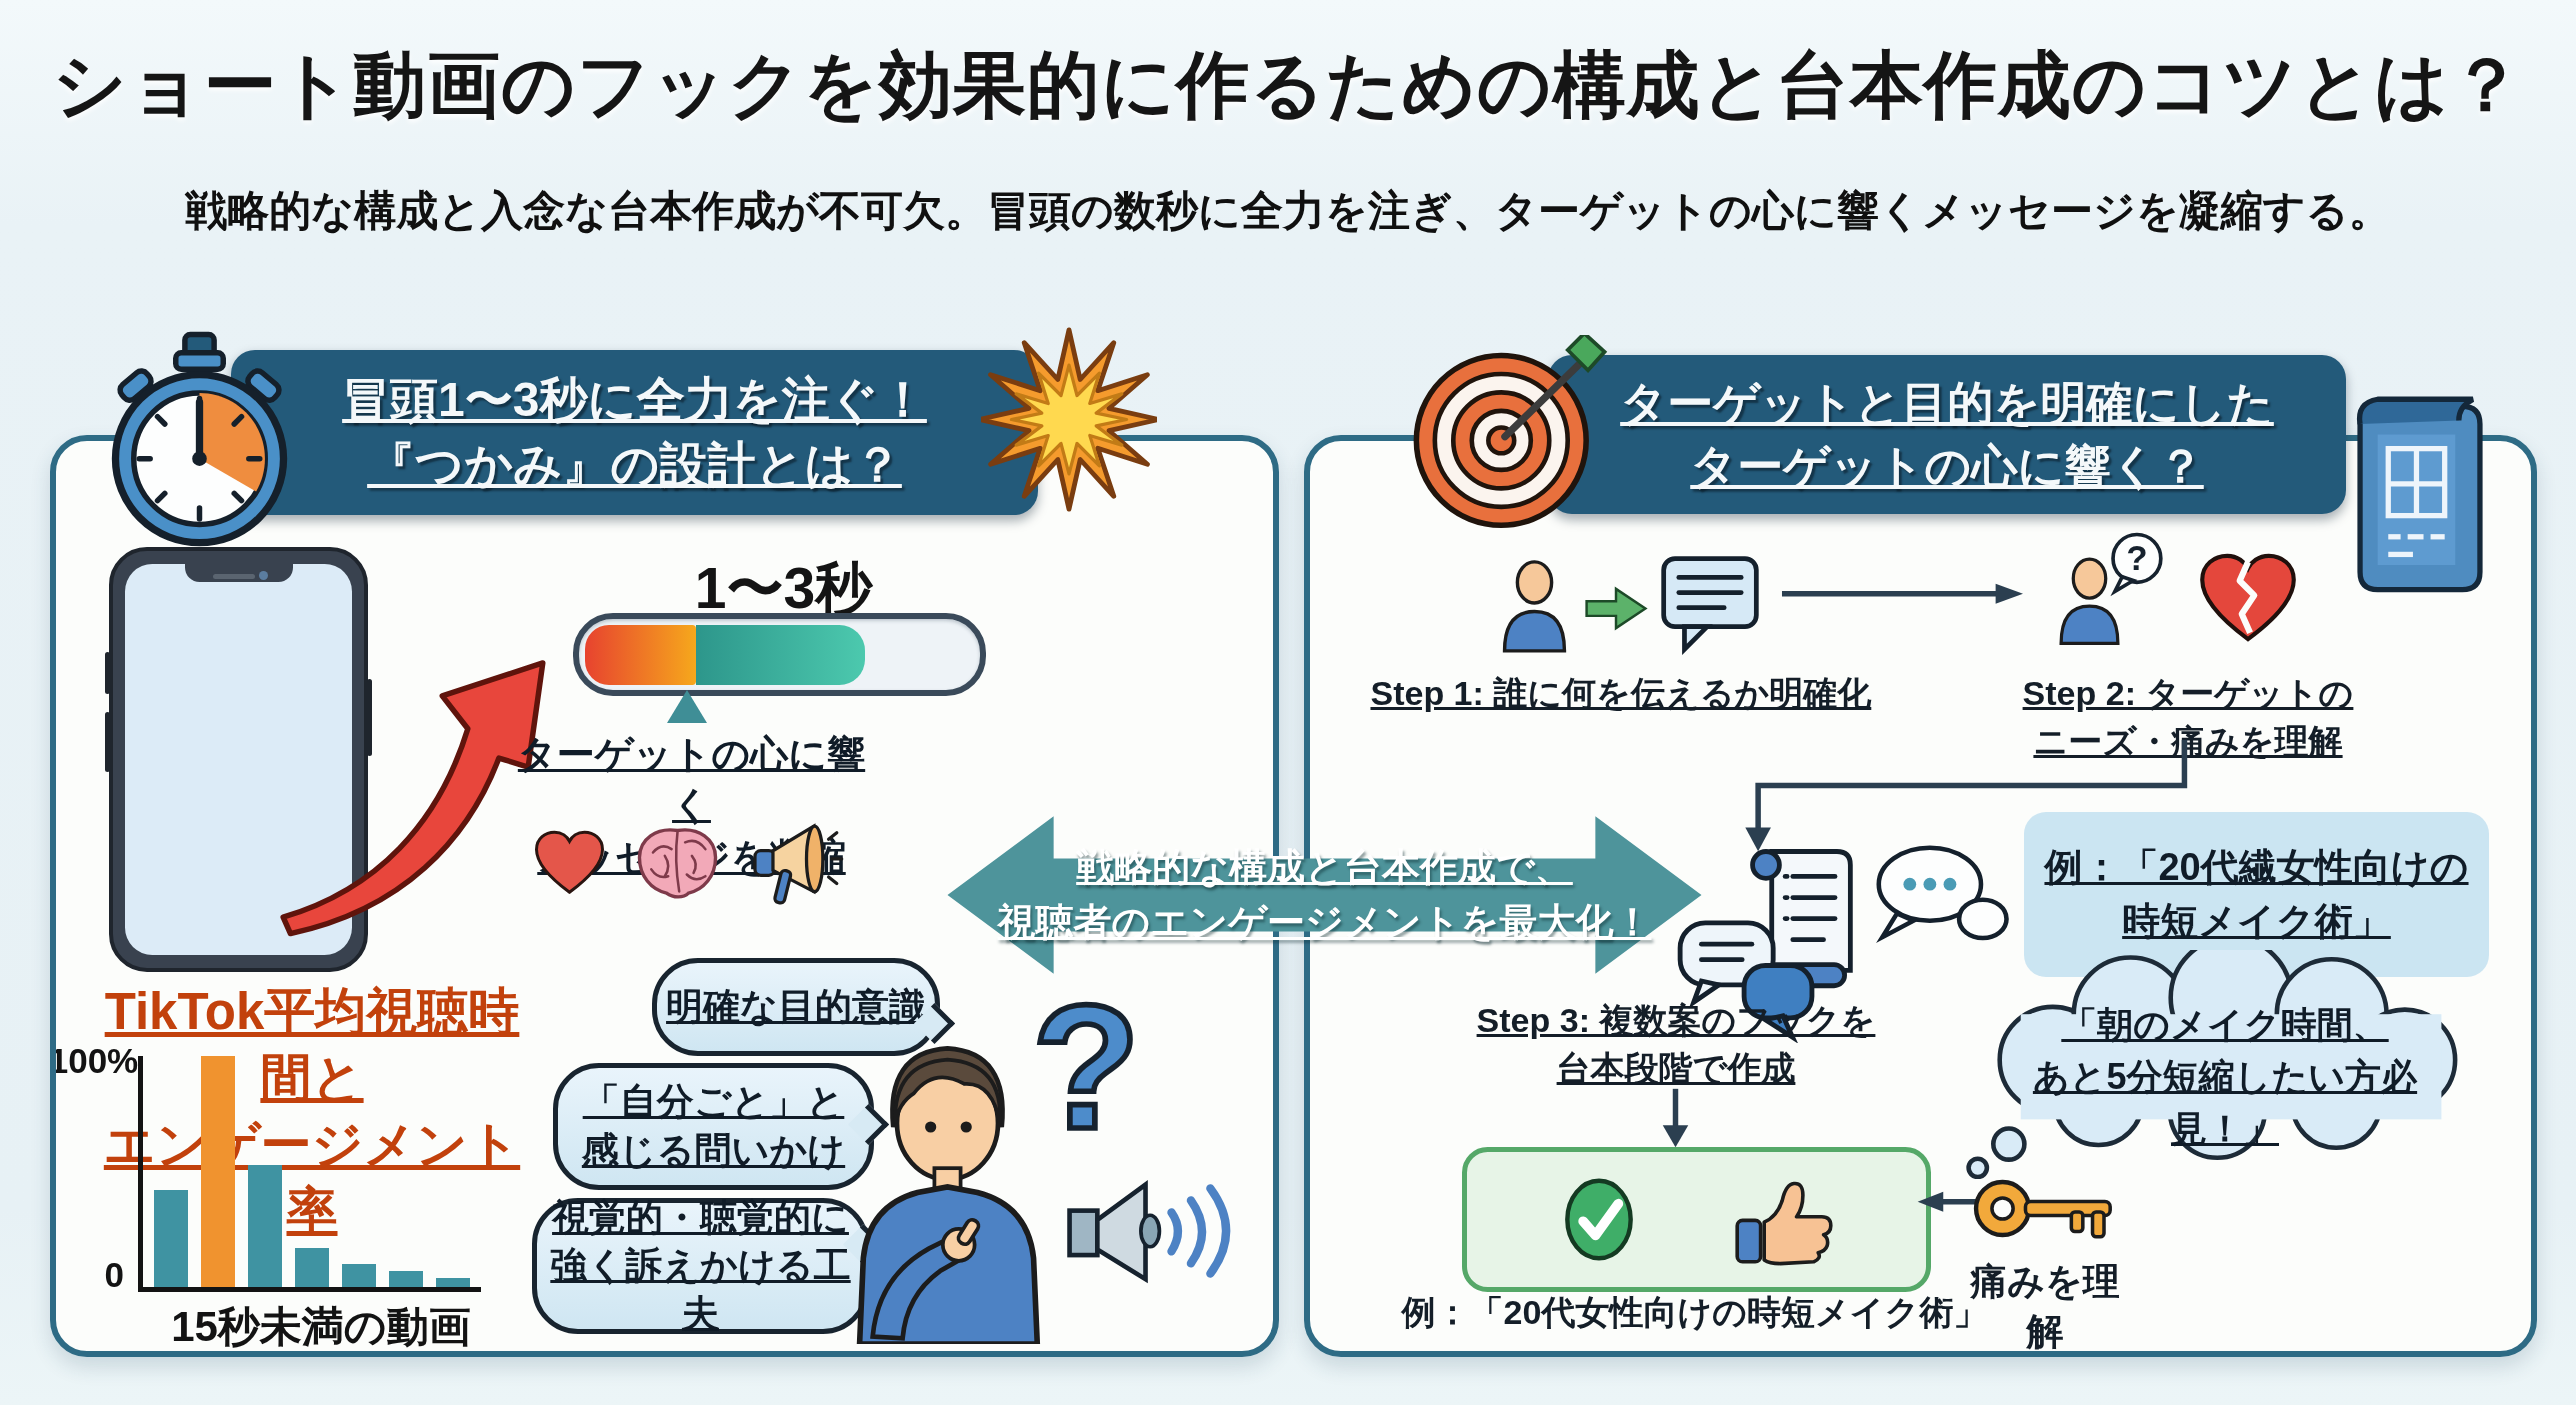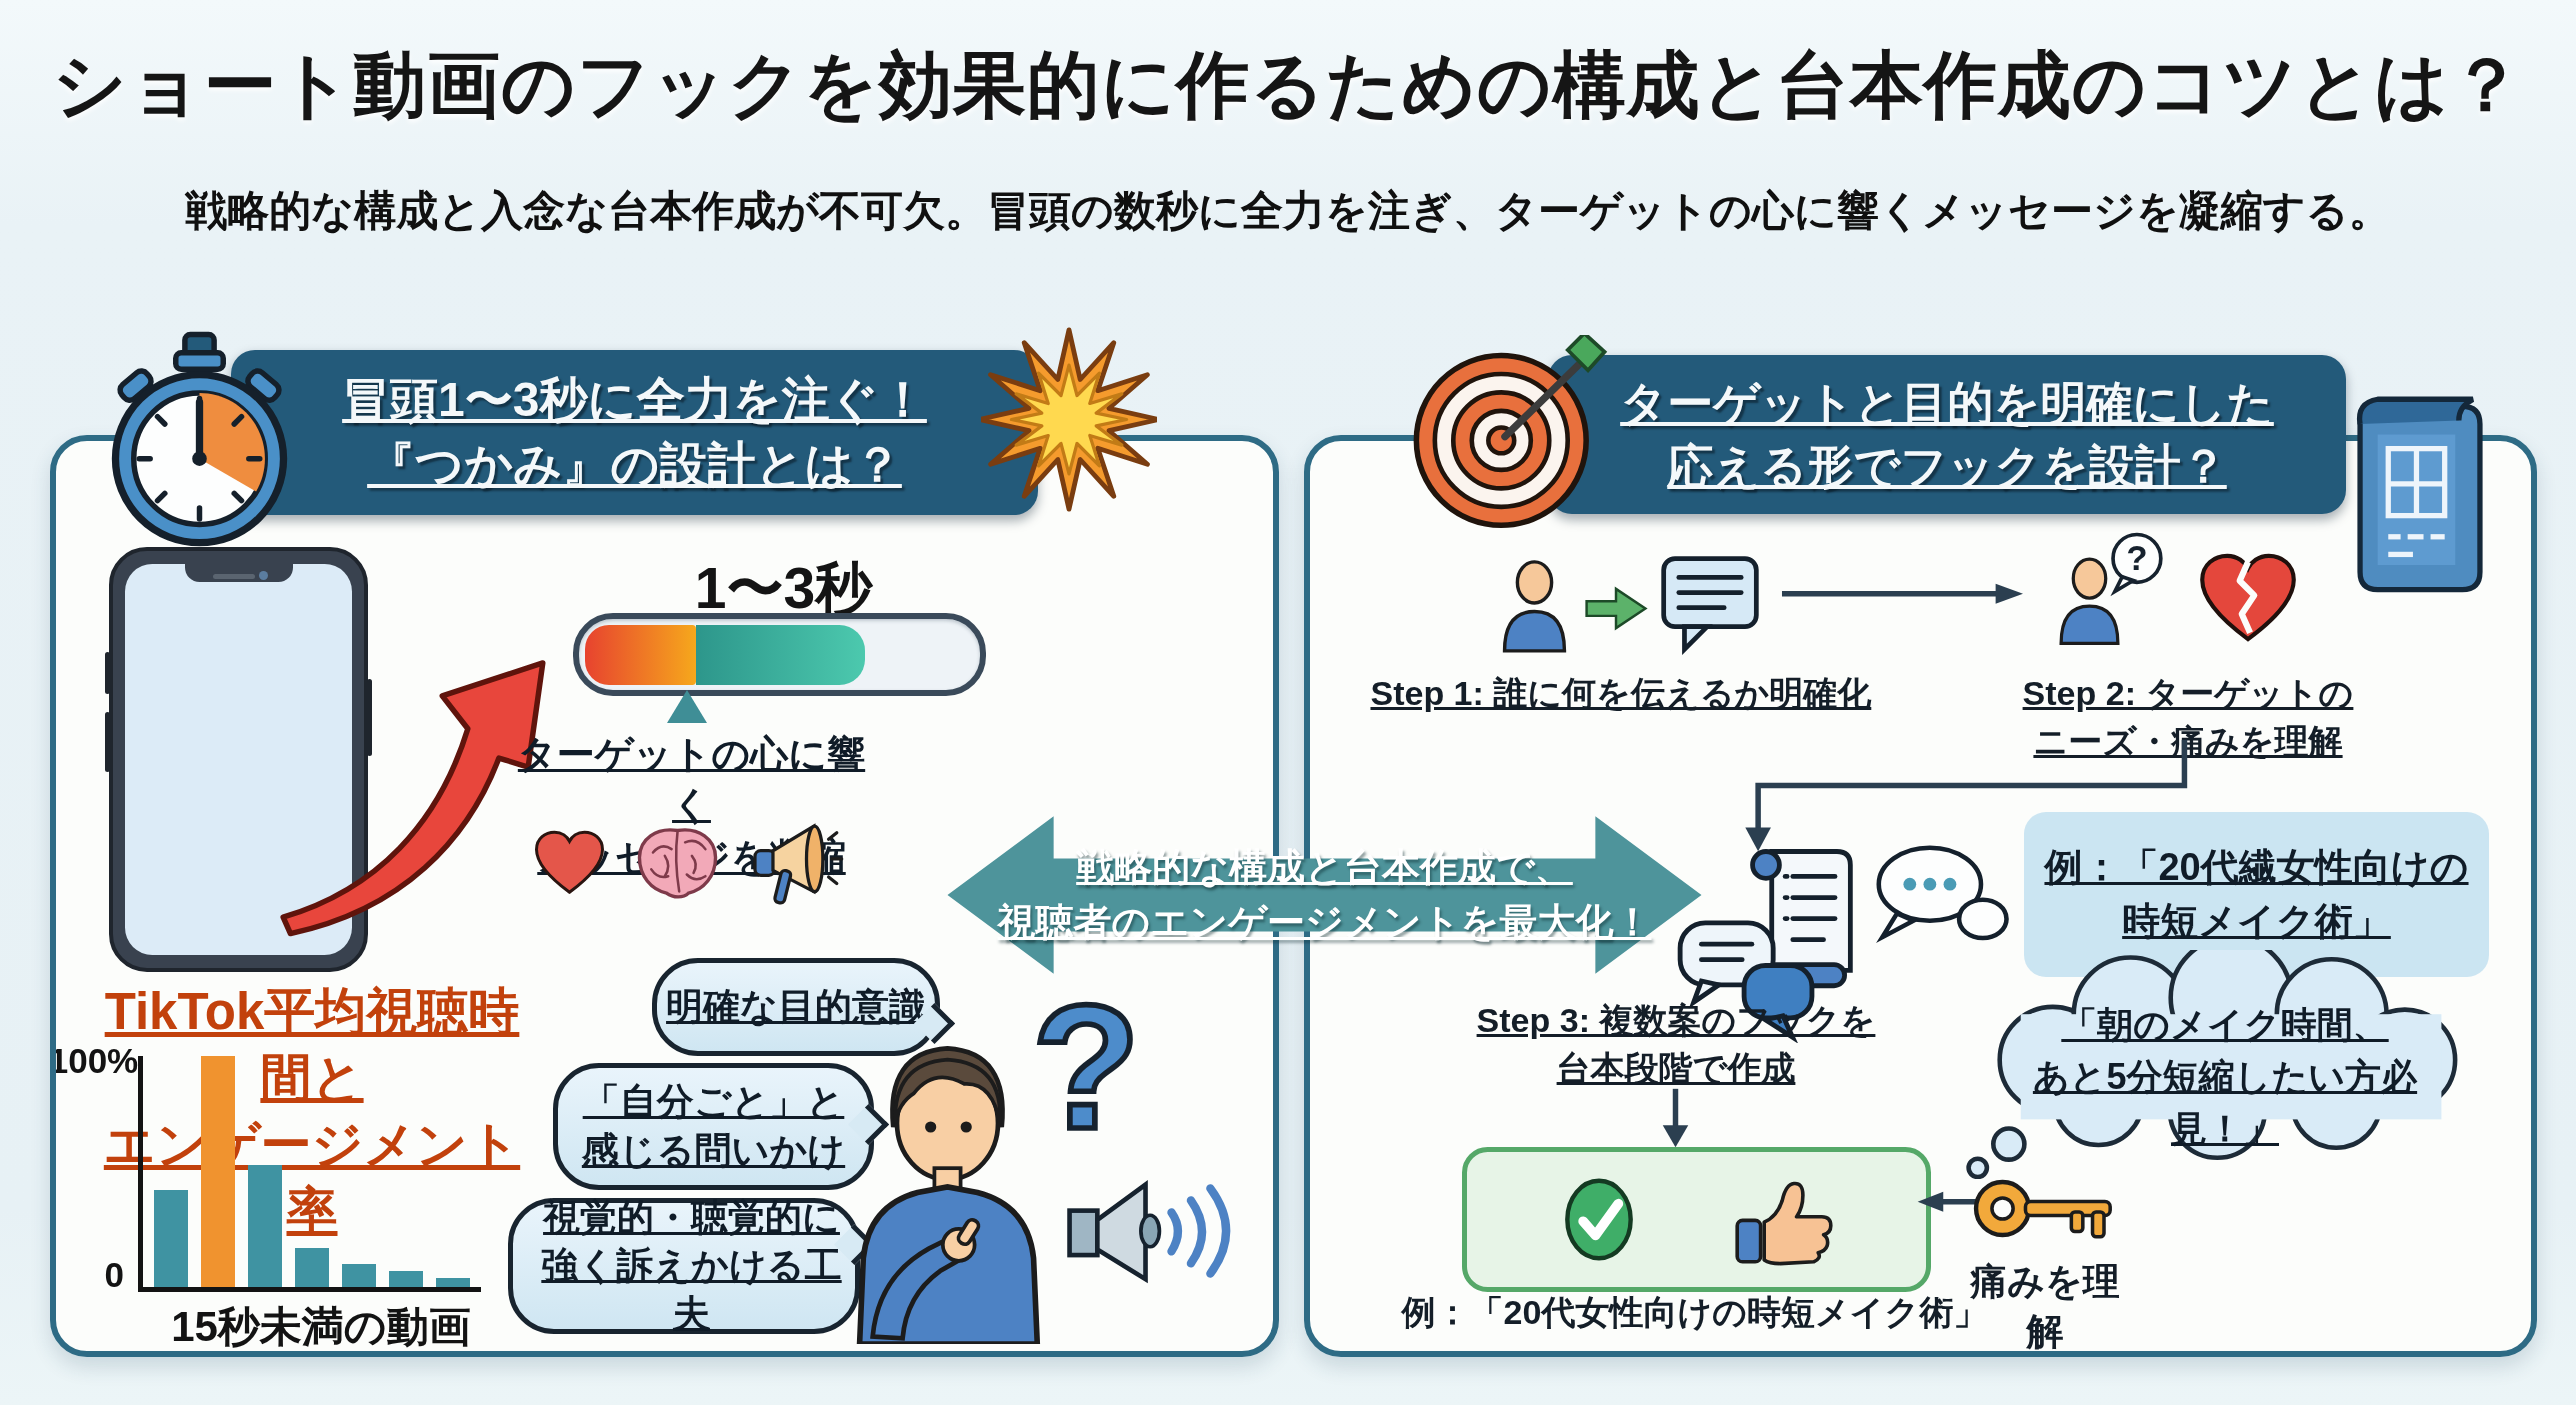--- a/index.html
+++ b/index.html
@@ -64,21 +64,21 @@
   #chart-y-bottom{left:31px;top:814px;width:37px;font-size:35px;font-weight:700;text-align:right;color:#131313;}
   #chart-xlabel{left:73px;top:858px;width:384px;font-size:42px;font-weight:800;color:#131313;}
 
   .bubble{position:absolute;background:linear-gradient(180deg,#e9f4fb,#cfe6f2);border:5.5px solid #18242f;
     border-radius:46px;display:flex;align-items:center;justify-content:center;font-weight:800;color:#101c28;
     text-align:center;line-height:1.3;}
   .tail{position:absolute;width:24px;height:24px;background:#d7eaf4;border-right:5.5px solid #18242f;
     border-top:5.5px solid #18242f;transform:rotate(45deg);}
   #bubble-1{left:596px;top:517px;width:278px;height:88px;font-size:37px;}
   #bubble-2{left:497px;top:622px;width:311px;height:117px;font-size:37px;}
-  #bubble-3{left:452px;top:757px;width:327px;height:126px;font-size:37px;padding-left:15px;}
+  #bubble-3{left:476px;top:757px;width:327px;height:126px;font-size:37px;}
 
   #person{left:767px;top:585px;width:249px;height:318px;}
   #question-mark{left:971px;top:536px;width:124px;height:201px;}
   #speaker{left:1008px;top:725px;width:176px;height:130px;}
 
   
   .step-label{position:absolute;font-weight:800;color:#141e28;line-height:1.4;font-size:34px;text-align:center;}
   #s1-person{left:186px;top:115px;width:77px;height:99px;}
   #s1-arrow{left:271px;top:143px;width:70px;height:49px;}
   #s1-msg{left:348px;top:110px;width:104px;height:104px;}
@@ -374,21 +374,21 @@
     </g>
     <rect x="85" y="70" width="460" height="115" fill="#d9ebf7"></rect>
   </svg>
   <div class="abs pre center" id="cloud-text">「朝のメイク時間、
 あと5分短縮したい方必見！」</div>
 </div>
 
 <div class="banner pre center" id="left-banner">冒頭1〜3秒に全力を注ぐ！
 『つかみ』の設計とは？</div>
 <div class="banner pre center" id="right-banner">ターゲットと目的を明確にした
-応える形でフックを設計？</div>
+ターゲットの心に響く？</div>
 
 <svg class="abs" id="stopwatch" viewBox="0 0 110 121">
   <rect x="47" y="3" width="16" height="12" rx="3" fill="#235a7a" stroke="#15202b" stroke-width="3"></rect>
   <rect x="42" y="13" width="26" height="9" rx="3" fill="#4a90c8" stroke="#15202b" stroke-width="3"></rect>
   <rect x="11" y="26" width="18" height="10" rx="4" fill="#4a90c8" stroke="#15202b" stroke-width="3" transform="rotate(-40 20 31)"></rect>
   <rect x="81" y="26" width="18" height="10" rx="4" fill="#4a90c8" stroke="#15202b" stroke-width="3" transform="rotate(40 90 31)"></rect>
   <circle cx="55" cy="71" r="46" fill="#4a90c8" stroke="#15202b" stroke-width="4"></circle>
   <circle cx="55" cy="71" r="36" fill="#fdfefe" stroke="#15202b" stroke-width="3"></circle>
   <path d="M55 71 L55 35 A36 36 0 0 1 86 89 Z" fill="#ef8d3f"></path>
   <g stroke="#15202b" stroke-width="3" stroke-linecap="round">

